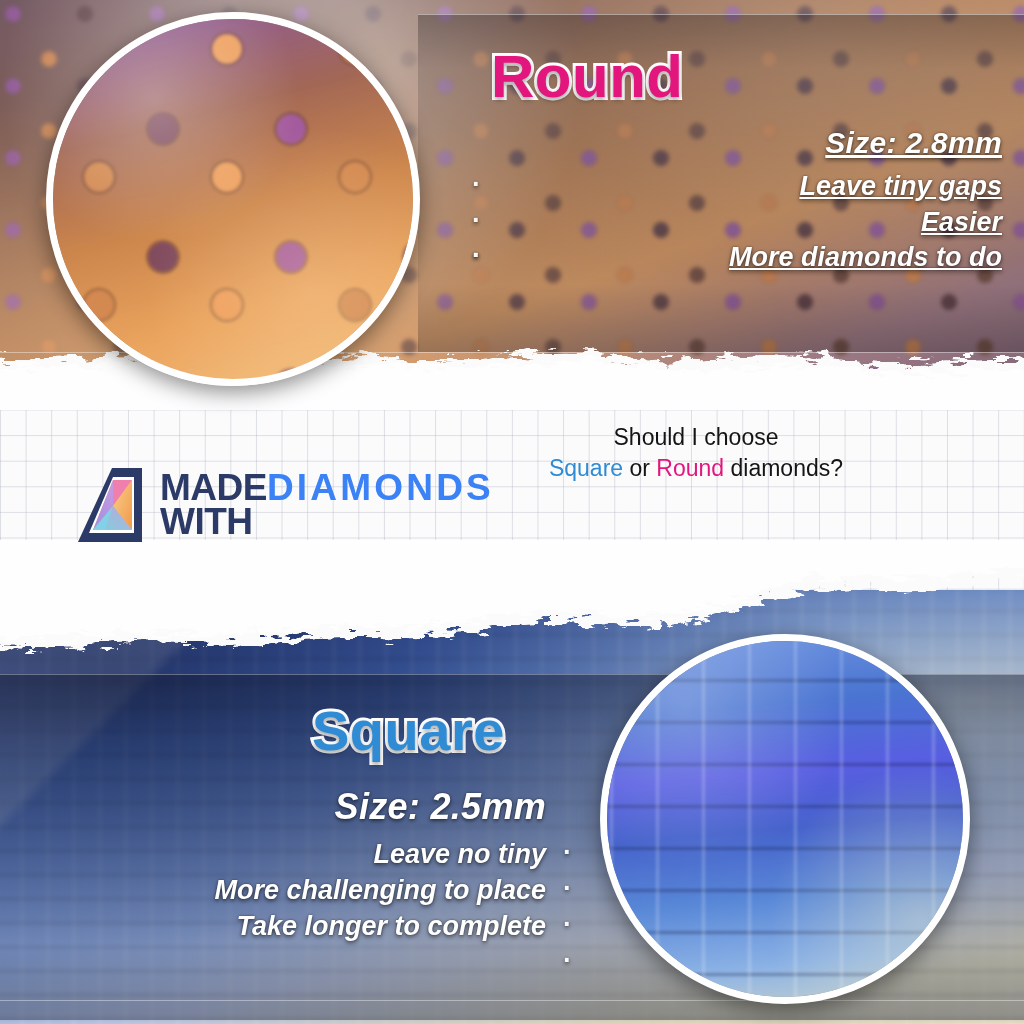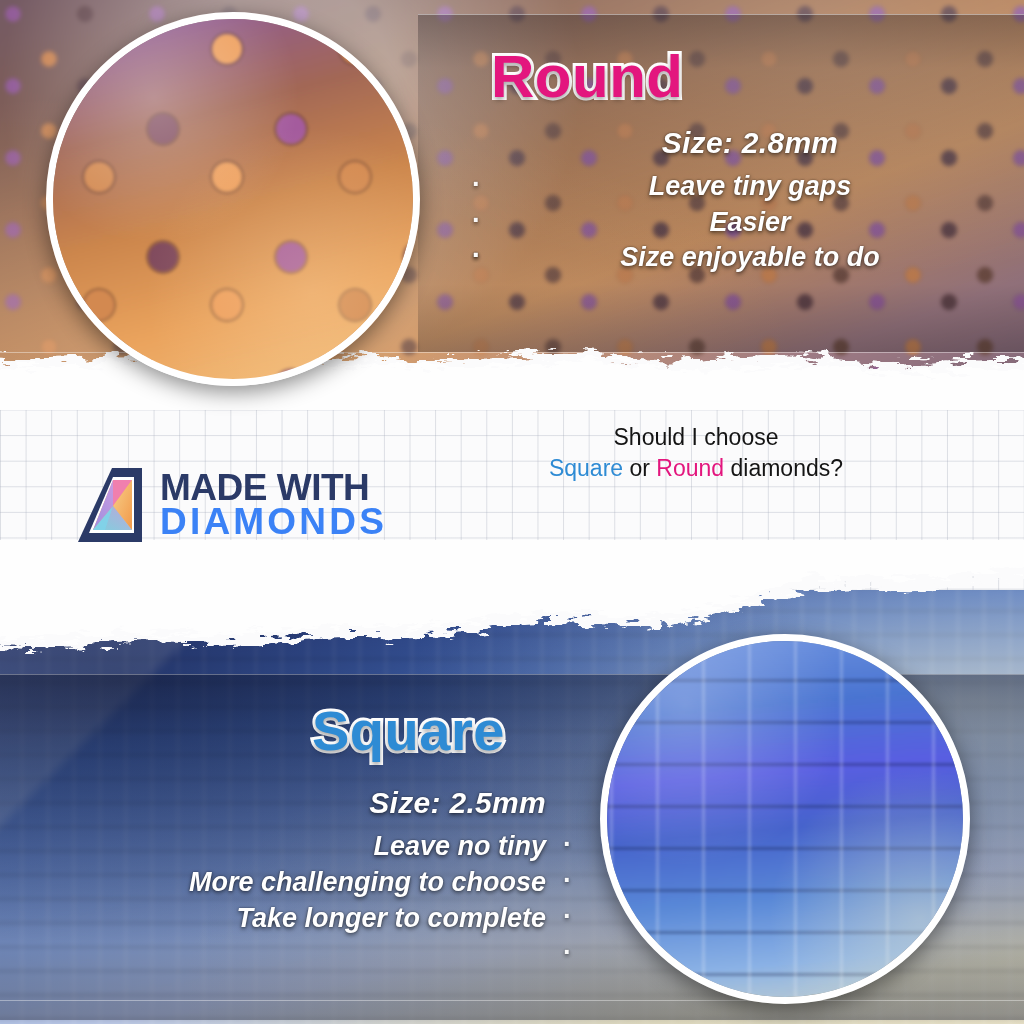--- a/index.html
+++ b/index.html
@@ -163,30 +163,30 @@
     left:312px; top:703px; font-size:56px; color:#2e8bd4;
     -webkit-text-stroke:6px #ffffff;
     paint-order:stroke fill;
     text-shadow:0 3px 5px rgba(0,0,0,.35);
   }
 
   .speclist{
     position:absolute; color:#fff; font-style:italic; font-weight:bold;
     text-shadow:0 2px 4px rgba(0,0,0,.55), 0 0 2px rgba(0,0,0,.45);
   }
-  #round-list{ left:462px; top:126px; width:540px; text-align:center; }
+  #round-list{ left:462px; top:126px; width:540px; text-align:right;text-decoration:underline; }
   #round-list .size{ font-size:30px; margin:0 0 9px 36px; letter-spacing:.3px; }
   #round-list ul{ list-style:none; }
   #round-list li{ font-size:27px; line-height:1.32; position:relative; padding-left:36px; }
   #round-list li .bul{
     position:absolute; left:10px; top:-2px; font-size:27px; font-style:normal; opacity:.95;
   }
 
   #square-list{ left:58px; top:786px; width:524px; text-align:right; }
-  #square-list .size{ font-size:30px; margin:0 36px 9px 0; letter-spacing:.3px; }
+  #square-list .size{ font-size:36px; margin:0 36px 9px 0; letter-spacing:.3px; }
   #square-list ul{ list-style:none; }
   #square-list li{ font-size:27px; line-height:1.33; position:relative; padding-right:36px; }
   #square-list li .bul{
     position:absolute; right:10px; top:-2px; font-size:27px; font-style:normal; opacity:.95;
   }
 
   
   #center-question{
     position:absolute; left:416px; top:424px; width:560px;
     text-align:center; line-height:1.18;
@@ -194,21 +194,21 @@
   }
   #center-question .l2{ display:block; margin-top:4px; }
   .kw-square{ color:#2e8bd4; }
   .kw-round{ color:#e3167e; }
 
   #logo{
     position:absolute; left:72px; top:460px; width:330px; height:90px;
     display:flex; align-items:center; gap:14px;
   }
   #logo .mark{ width:74px; height:78px; flex:0 0 auto; }
-  #logo .words{ display:flex; flex-direction:column; line-height:.92;justify-content:center; }
+  #logo .words{ display:flex; line-height:.92;justify-content:center; }
   #logo .w1{
     font-size:37px; font-weight:bold; color:#2b3a67; letter-spacing:-.5px;
   }
   #logo .w2{
     font-size:37px; font-weight:bold; color:#3b82f6; letter-spacing:3.2px;
   }
 </style>
 </head>
 <body>
 
@@ -281,21 +281,21 @@
       </li>
       <li>
         <span class="bul">·</span>
         <span>Easier</span>
       </li>
       <li>
         <span class="bul">·</span>
       </li>
       <li>
         <span class="bul">·</span>
-        <span>Size enjoyable to do</span>
+        <span>More diamonds to do</span>
       </li>
     </ul>
   </div>
 
   <div id="logo">
     <svg class="mark" viewBox="0 0 74 78">
       <defs>
         <linearGradient id="g1" x1="0" y1="0" x2="1" y2="1">
           <stop offset="0" stop-color="#f2a0c6"></stop>
             <stop offset="45%" stop-color="#f59f6a"></stop>
@@ -337,21 +337,21 @@
   <div class="panel-title" id="square-title">Square</div>
 
   <div class="speclist" id="square-list">
     <div class="size">Size:  2.5mm</div>
     <ul>
       <li>
         <span>Leave no tiny</span>
         <span class="bul">·</span>
       </li>
       <li>
-        <span>More challenging to choose</span>
+        <span>More challenging to place</span>
         <span class="bul">·</span>
       </li>
       <li>
         <span>Take longer to complete</span>
         <span class="bul">·</span>
       </li>
       <li>
         <span class="bul">·</span>
       </li>
     </ul>

